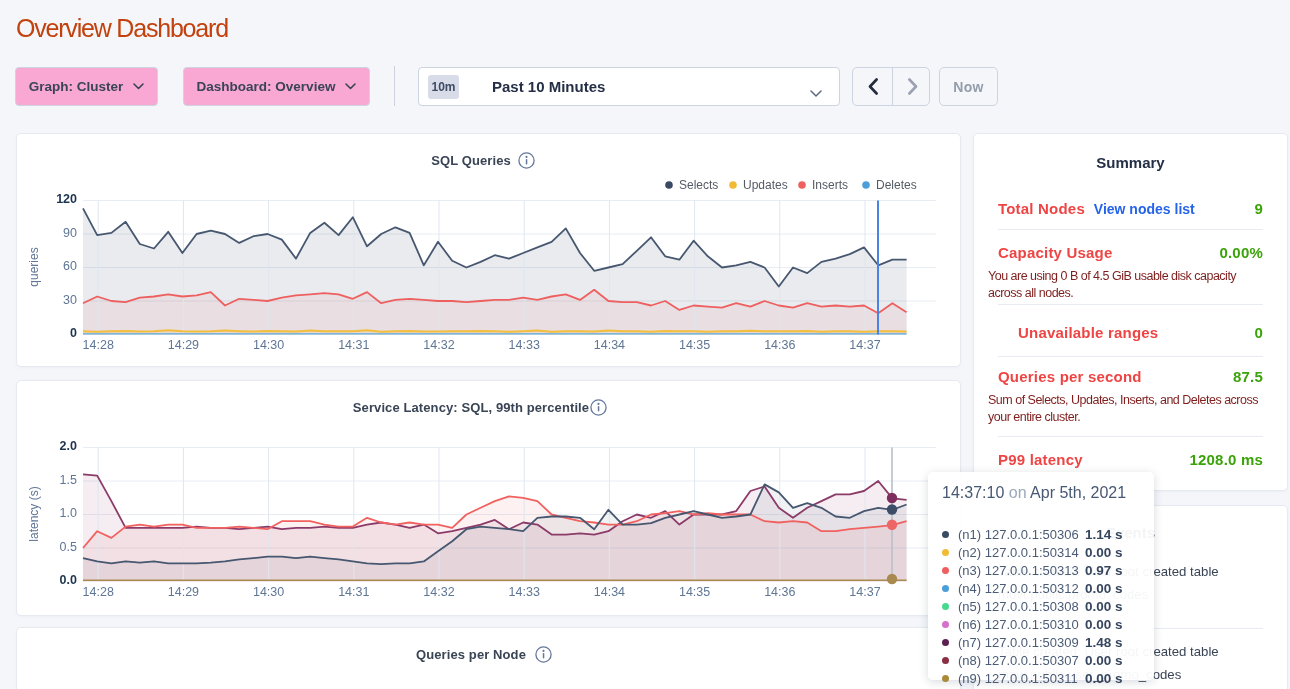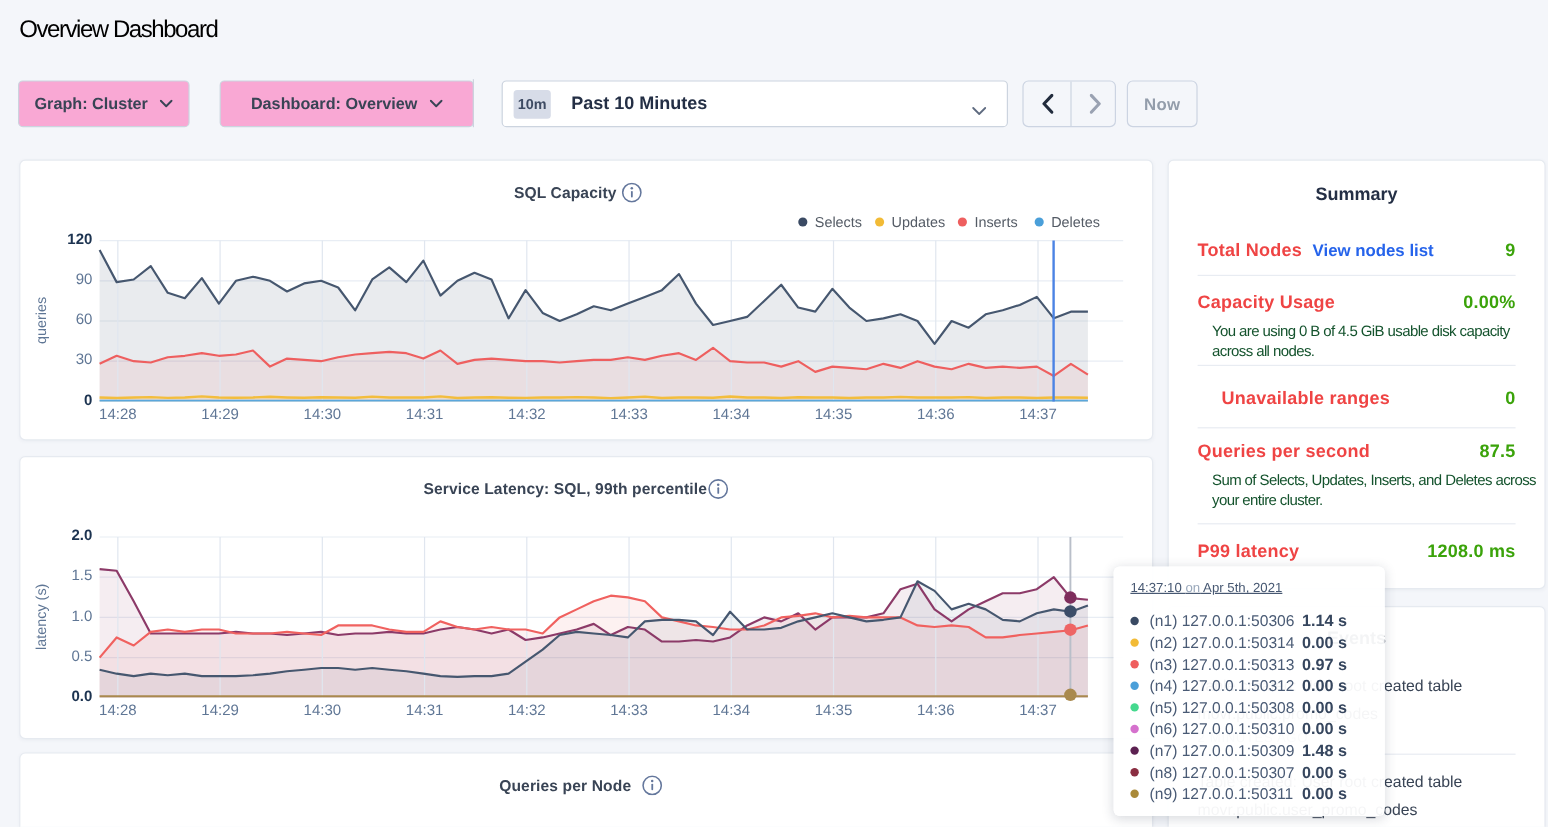--- a/index.html
+++ b/index.html
@@ -1,55 +1,55 @@
 <!DOCTYPE html>
 <html><head><meta charset="utf-8"><style>
 * { margin:0; padding:0; box-sizing:border-box; }
 html,body { width:1290px; height:689px; background:#f4f6fa; font-family:"Liberation Sans",sans-serif; position:relative; overflow:hidden; }
 .abs { position:absolute; }
-h1 { position:absolute; left:16px; top:14px; font-size:20px; font-weight:400; color:#000000; letter-spacing:-1.2px; }
+h1 { position:absolute; left:16px; top:14px; font-size:25px; font-weight:400; color:#c2410c; letter-spacing:-1.2px; }
 .btn { position:absolute; top:67px; height:39px; background:#f9a8d4; border:1px solid #ccd4df; border-radius:4px;
   display:flex; align-items:center; justify-content:center; gap:10px; font-size:13.5px; font-weight:bold; color:#394455; }
 .vdiv { position:absolute; left:394px; top:66px; width:1px; height:40px; background:#ccd3de; }
 .timebox { position:absolute; left:418px; top:67px; width:422px; height:39px; background:#fff; border:1px solid #ccd4df; border-radius:4px; }
 .badge { position:absolute; left:9px; top:7px; width:31px; height:24px; background:#d7dce8; border-radius:3px;
   display:flex; align-items:center; justify-content:center; font-size:12px; font-weight:bold; color:#3e4b63; }
-.timetext { position:absolute; left:57px; top:10px; font-size:15px; font-weight:bold; color:#242f45;text-align:right; }
+.timetext { position:absolute; left:73px; top:10px; font-size:15px; font-weight:bold; color:#242f45;text-align:right; }
 .timechev { position:absolute; right:17px; top:16px; }
 .arrgrp { position:absolute; left:852px; top:67px; height:39px; width:78px; border:1px solid #ccd4e2; border-radius:5px; }
 .arrgrp .half { position:absolute; top:0; width:39px; height:37px; display:flex; align-items:center; justify-content:center; }
 .arrgrp .mid { position:absolute; left:39px; top:0; width:1px; height:37px; background:#ccd4e2; }
 .nowbtn { position:absolute; left:939px; top:67px; width:59px; height:39px; border:1px solid #ccd4e2;
   border-radius:5px; display:flex; align-items:center; justify-content:center; font-size:14px; font-weight:bold; color:#939dab; letter-spacing:0.3px; }
 .panel { position:absolute; background:#fff; border:1px solid #e6eaf0; border-radius:5px; box-shadow:0 1px 3px rgba(56,76,108,0.04); }
 .ctitle { position:absolute; left:0; width:908px; top:19px; text-align:center; font-size:13px; font-weight:bold; color:#394455; letter-spacing:0.1px; }
 .srow { position:absolute; left:24px; right:24px; display:flex; justify-content:space-between; align-items:baseline; }
 .slab { font-size:15px; font-weight:bold; color:#ef4444; letter-spacing:0.2px; }
 .sval { font-size:15px; font-weight:bold; color:#3ba30a; letter-spacing:0.2px; }
 .slink { font-size:14px; font-weight:bold; color:#2563eb; }
-.sdesc { position:absolute; left:36px; right:0; font-size:12.5px; letter-spacing:-0.5px; color:#14532d; line-height:17px; white-space:nowrap; }
+.sdesc { position:absolute; left:14px; right:0; font-size:12.5px; letter-spacing:-0.5px; color:#7f1d1d; line-height:17px; white-space:nowrap; }
 .sdivider { position:absolute; left:24px; right:24px; height:1px; background:#e8ecf2; }
 .etext { position:absolute; left:24px; font-size:13.2px; color:#394455; line-height:23px; white-space:nowrap; }
 .etime { position:absolute; left:24px; font-size:11px; color:#9aa5b5; letter-spacing:0.5px; }
 .tooltip { position:absolute; left:928px; top:472px; width:226px; height:208px; background:rgba(255,255,255,0.95);
   border-radius:5px; box-shadow:0 2px 10px rgba(40,50,70,0.18); z-index:20; padding:12px 16px 0 14px; }
-.tthead { font-size:11px; color:#475872; margin-bottom:13px;text-decoration:underline; }
+.tthead { font-size:16px; color:#475872; margin-bottom:24px; }
 .tthead .on { color:#9aa8bb; }
 .ttrow { position:relative; height:18px; line-height:18px; font-size:13px; color:#4a5b75; white-space:nowrap; }
 .ttdot { display:inline-block; width:7px; height:7px; border-radius:50%; margin-right:9px; vertical-align:1px; }
 .ttval { position:absolute; left:143px; font-weight:bold; font-size:13.5px; color:#36465e; }
 svg text { font-family:"Liberation Sans",sans-serif; }
 </style></head><body>
 
 <h1>Overview Dashboard</h1>
 
 <div class="btn" style="left:15px; width:143px;">Graph: Cluster <svg width="11" height="7" viewBox="0 0 11 7">
       <path d="M1 1l4.5 4.5L10 1" fill="none" stroke="#394455" stroke-width="1.6" stroke-linecap="round" stroke-linejoin="round"></path>
     </svg></div>
-<div class="btn" style="left:183px; width:212px;">Dashboard: Overview <svg width="11" height="7" viewBox="0 0 11 7">
+<div class="btn" style="left:183px; width:187px;">Dashboard: Overview <svg width="11" height="7" viewBox="0 0 11 7">
       <path d="M1 1l4.5 4.5L10 1" fill="none" stroke="#394455" stroke-width="1.6" stroke-linecap="round" stroke-linejoin="round"></path>
     </svg></div>
 <div class="vdiv"></div>
 
 <div class="timebox">
   <div class="badge">10m</div>
   <div class="timetext">Past 10 Minutes</div>
   <div class="timechev"><svg width="12" height="8" viewBox="0 0 12 8">
         <path d="M1 1l5 5 5-5" fill="none" stroke="#5f6b80" stroke-width="1.5" stroke-linecap="round" stroke-linejoin="round"></path>
       </svg></div>
@@ -63,21 +63,21 @@
   <div class="mid"></div>
   <div class="half" style="left:40px;">
       <svg width="10" height="17" viewBox="0 0 10 17">
         <path d="M1.4 1.5L8 8.5l-6.6 7" fill="none" stroke="#9aa2b2" stroke-width="2.6" stroke-linecap="round" stroke-linejoin="round"></path>
       </svg>
     </div>
 </div>
 <div class="nowbtn">Now</div>
 
 <div class="panel" style="left:16px; top:133px; width:945px; height:234px;">
-  <div class="ctitle">SQL Capacity</div>
+  <div class="ctitle">SQL Queries</div>
     <div style="position:absolute; left:501px; top:18px; width:17px; height:17px;"><svg width="17" height="17" viewBox="0 0 17 17">
         <circle cx="8.5" cy="8.5" r="7.6" fill="none" stroke="#64779c" stroke-width="1.3"></circle>
         <rect x="7.8" y="7.1" width="1.5" height="5.4" rx="0.7" fill="#64779c"></rect>
         <circle cx="8.5" cy="4.9" r="1.05" fill="#64779c"></circle>
       </svg></div>
   <svg class="abs" style="left:0;top:0" width="943" height="232" viewBox="0 0 943 232">
       <circle cx="652" cy="51" r="3.8" fill="#3a4a63"></circle>
       <text x="662" y="55" font-size="12" fill="#545b65">Selects</text>
       <circle cx="716" cy="51" r="3.8" fill="#f2bb36"></circle>
       <text x="726" y="55" font-size="12" fill="#545b65">Updates</text>

